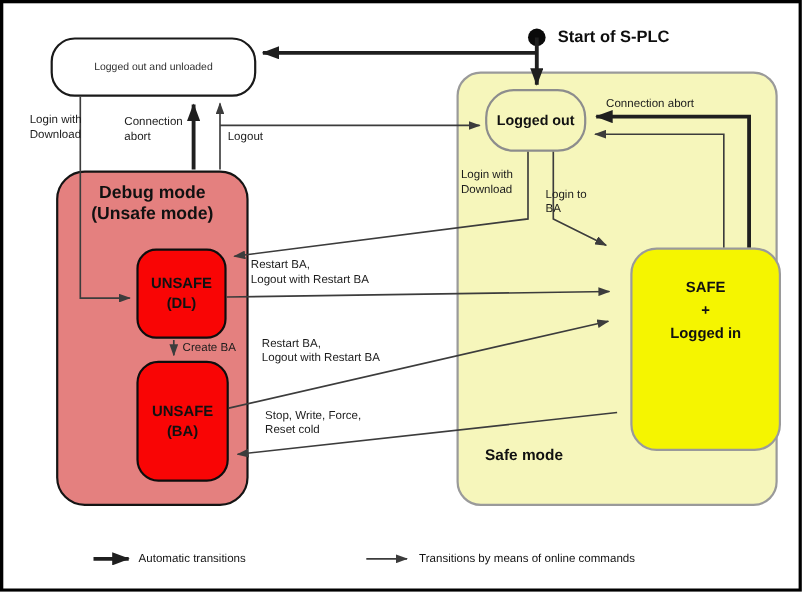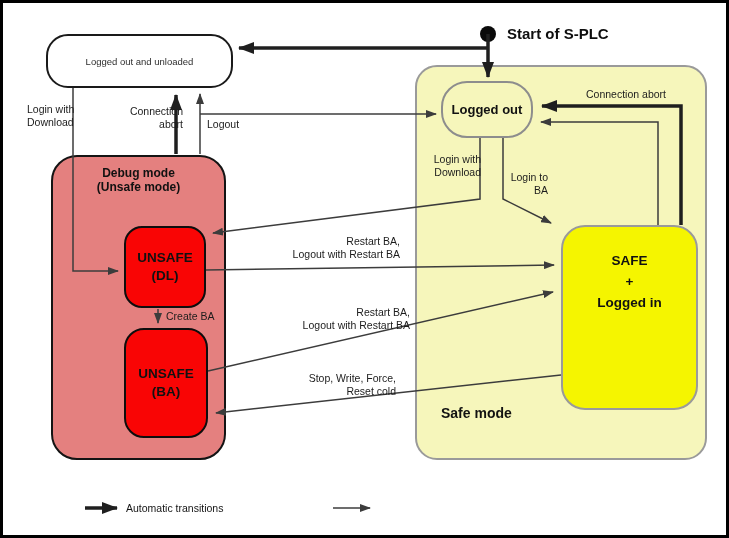--- a/index.html
+++ b/index.html
@@ -8,26 +8,26 @@
     border:3px solid #000;background:#fff;overflow:hidden;
     font-family:"Liberation Sans", sans-serif;
   }
   .abs{position:absolute;box-sizing:border-box;}
   .state{
     display:flex;align-items:center;justify-content:center;text-align:center;
     white-space:pre-line;color:#111;
   }
   .lbl{
     position:absolute;font-size:10.5px;line-height:1.25;color:#1c1c1c;
-    white-space:pre-line;text-align:right;
+    white-space:pre-line;text-align:left;
   }
   .lbl.left{text-align:left;}
   #louu{left:43px;top:31px;width:187px;height:54px;border:2px solid #1a1a1a;border-radius:22px;background:#fff;font-size:9.5px;color:#2e2e2e;}
   #debug{left:48px;top:152px;width:175px;height:305px;border:2px solid #141414;border-radius:26px;}
-  #debug .hdr{position:absolute;top:9px;left:0;width:100%;text-align:center;font-size:12px;font-weight:bold;line-height:1.2;white-space:pre-line;color:#111;}
+  #debug .hdr{position:absolute;top:9px;left:0;width:100%;text-align:center;font-size:16px;font-weight:bold;line-height:1.2;white-space:pre-line;color:#111;}
   #dl{left:121px;top:223px;width:82px;height:82px;border:2.5px solid #0d0d0d;border-radius:18px;font-size:13.5px;font-weight:bold;line-height:1.35;}
   #ba{left:121px;top:325px;width:84px;height:110px;border:2.5px solid #0d0d0d;border-radius:20px;font-size:13.5px;font-weight:bold;line-height:1.35;}
   #safearea{left:412px;top:62px;width:292px;height:395px;border:2px solid #9a9a9a;border-radius:22px;}
   #lo{left:438px;top:78px;width:92px;height:57px;border:2px solid #8d8d8d;border-radius:26px;font-size:13px;font-weight:bold;}
   #safe{left:558px;top:222px;width:137px;height:185px;border:2px solid #9a9a9a;border-radius:24px;
         font-size:13.5px;font-weight:bold;line-height:1.55;align-items:flex-start;padding-top:24px;}
   #safemodelbl{left:438px;top:402px;font-size:14px;font-weight:bold;color:#111;position:absolute;}
   #startlbl{left:504px;top:22px;font-size:15px;font-weight:bold;color:#0e0e0e;position:absolute;}
   #lines{left:0;top:0;width:729px;height:538px;pointer-events:none;}
   .legendlbl{position:absolute;font-size:10.5px;color:#141414;}
@@ -47,21 +47,21 @@
   <div id="safearea" class="abs" style="background-color: rgb(246, 246, 187);"></div>
 
   <div id="dl" class="abs state" style="background-color: rgb(249, 5, 5);">UNSAFE
 (DL)</div>
 
   <div id="ba" class="abs state" style="background-color: rgb(249, 5, 5);">UNSAFE
 (BA)</div>
 
   <div id="lo" class="abs state" style="background-color: rgb(246, 246, 187);">Logged out</div>
 
-  <div id="safe" class="abs state" style="background-color: rgb(245, 245, 0);">SAFE
+  <div id="safe" class="abs state" style="background-color: rgb(245, 245, 0); margin-left: 12px;">SAFE
 +
 Logged in</div>
 
   <div id="safemodelbl">Safe mode</div>
 
   <svg id="lines" class="abs" viewBox="0 0 729 538" xmlns="http://www.w3.org/2000/svg">
     <defs>
       <marker id="mThick" markerUnits="userSpaceOnUse" markerWidth="16" markerHeight="12" refX="15" refY="6" orient="auto">
           <path d="M0,0 L16,6 L0,12 Z" fill="#1f1f1f"></path>
         </marker>
@@ -109,14 +109,15 @@
 BA</div>
   <div class="lbl" style="left:225px;top:232px;width:172px;">Restart BA,
 Logout with Restart BA</div>
   <div class="lbl" style="left:235px;top:303px;width:172px;">Restart BA,
 Logout with Restart BA</div>
   <div class="lbl" style="left:238px;top:369px;width:155px;">Stop, Write, Force,
 Reset cold</div>
   <div class="lbl left" style="left:163px;top:307px;">Create BA</div>
 
   <div class="legendlbl" style="left:123px;top:499px;">Automatic transitions</div>
+  <div class="legendlbl" style="left:378px;top:499px;">Transitions by means of online commands</div>
 
 </div>
 
 </body></html>

